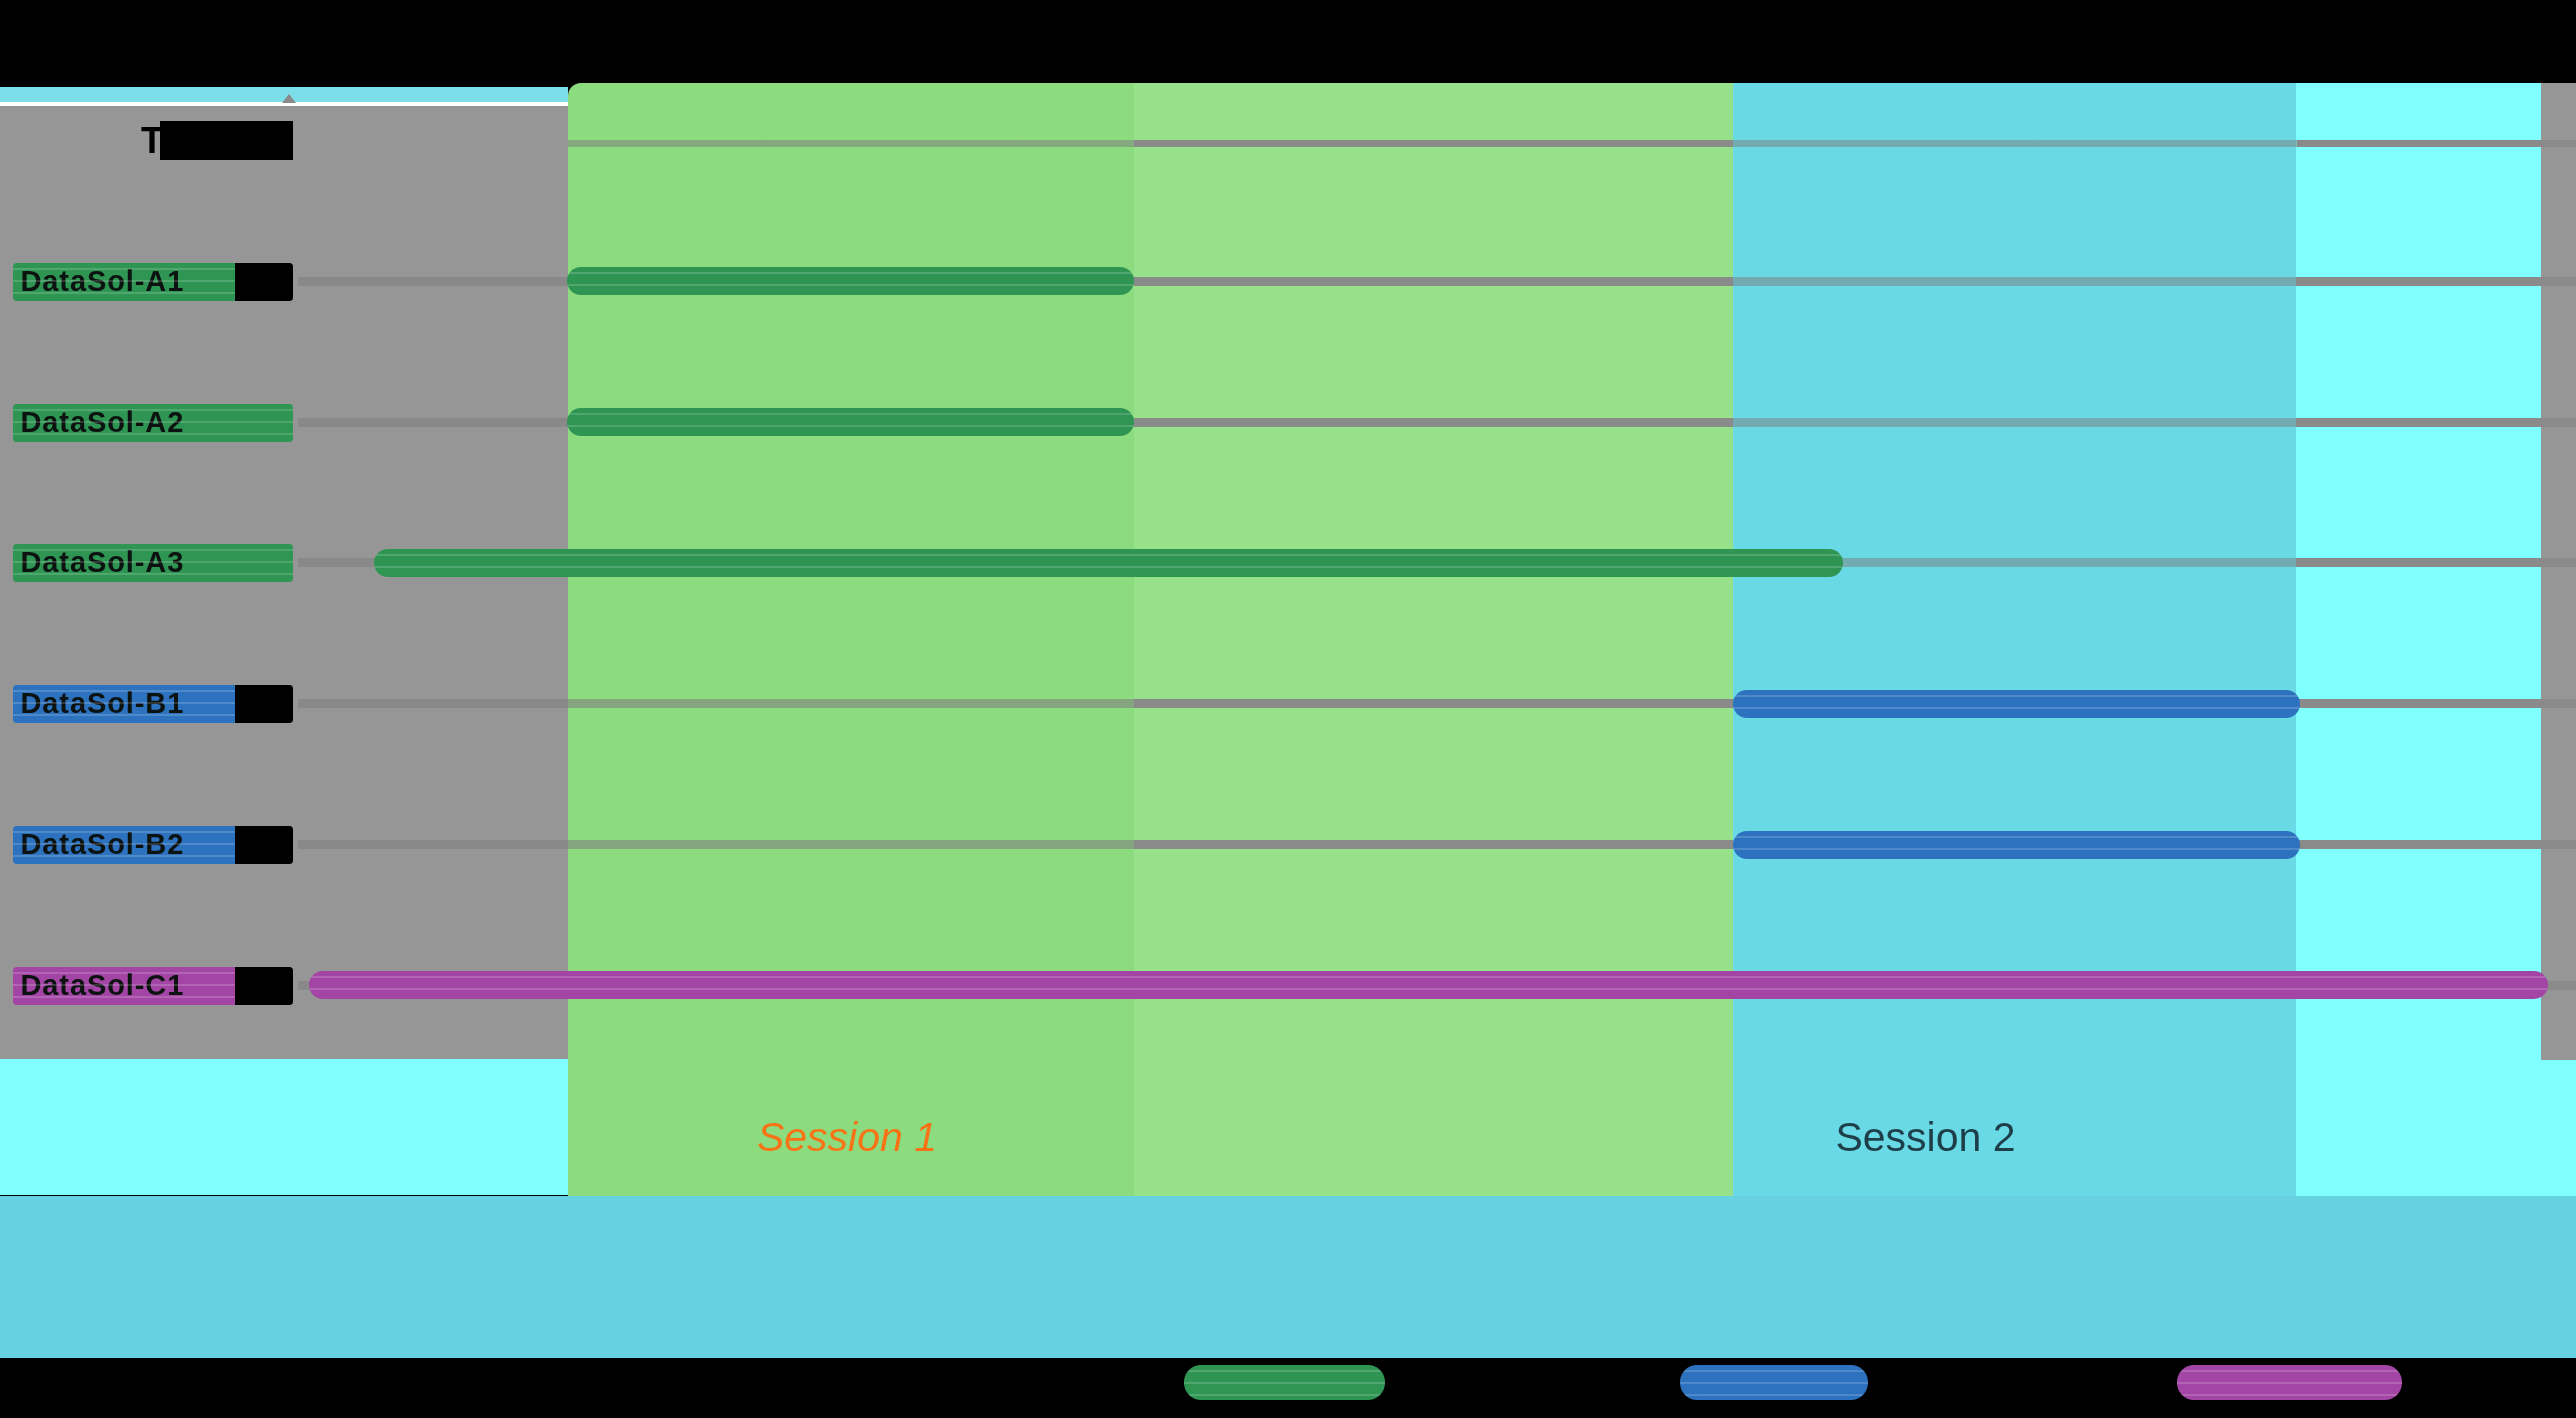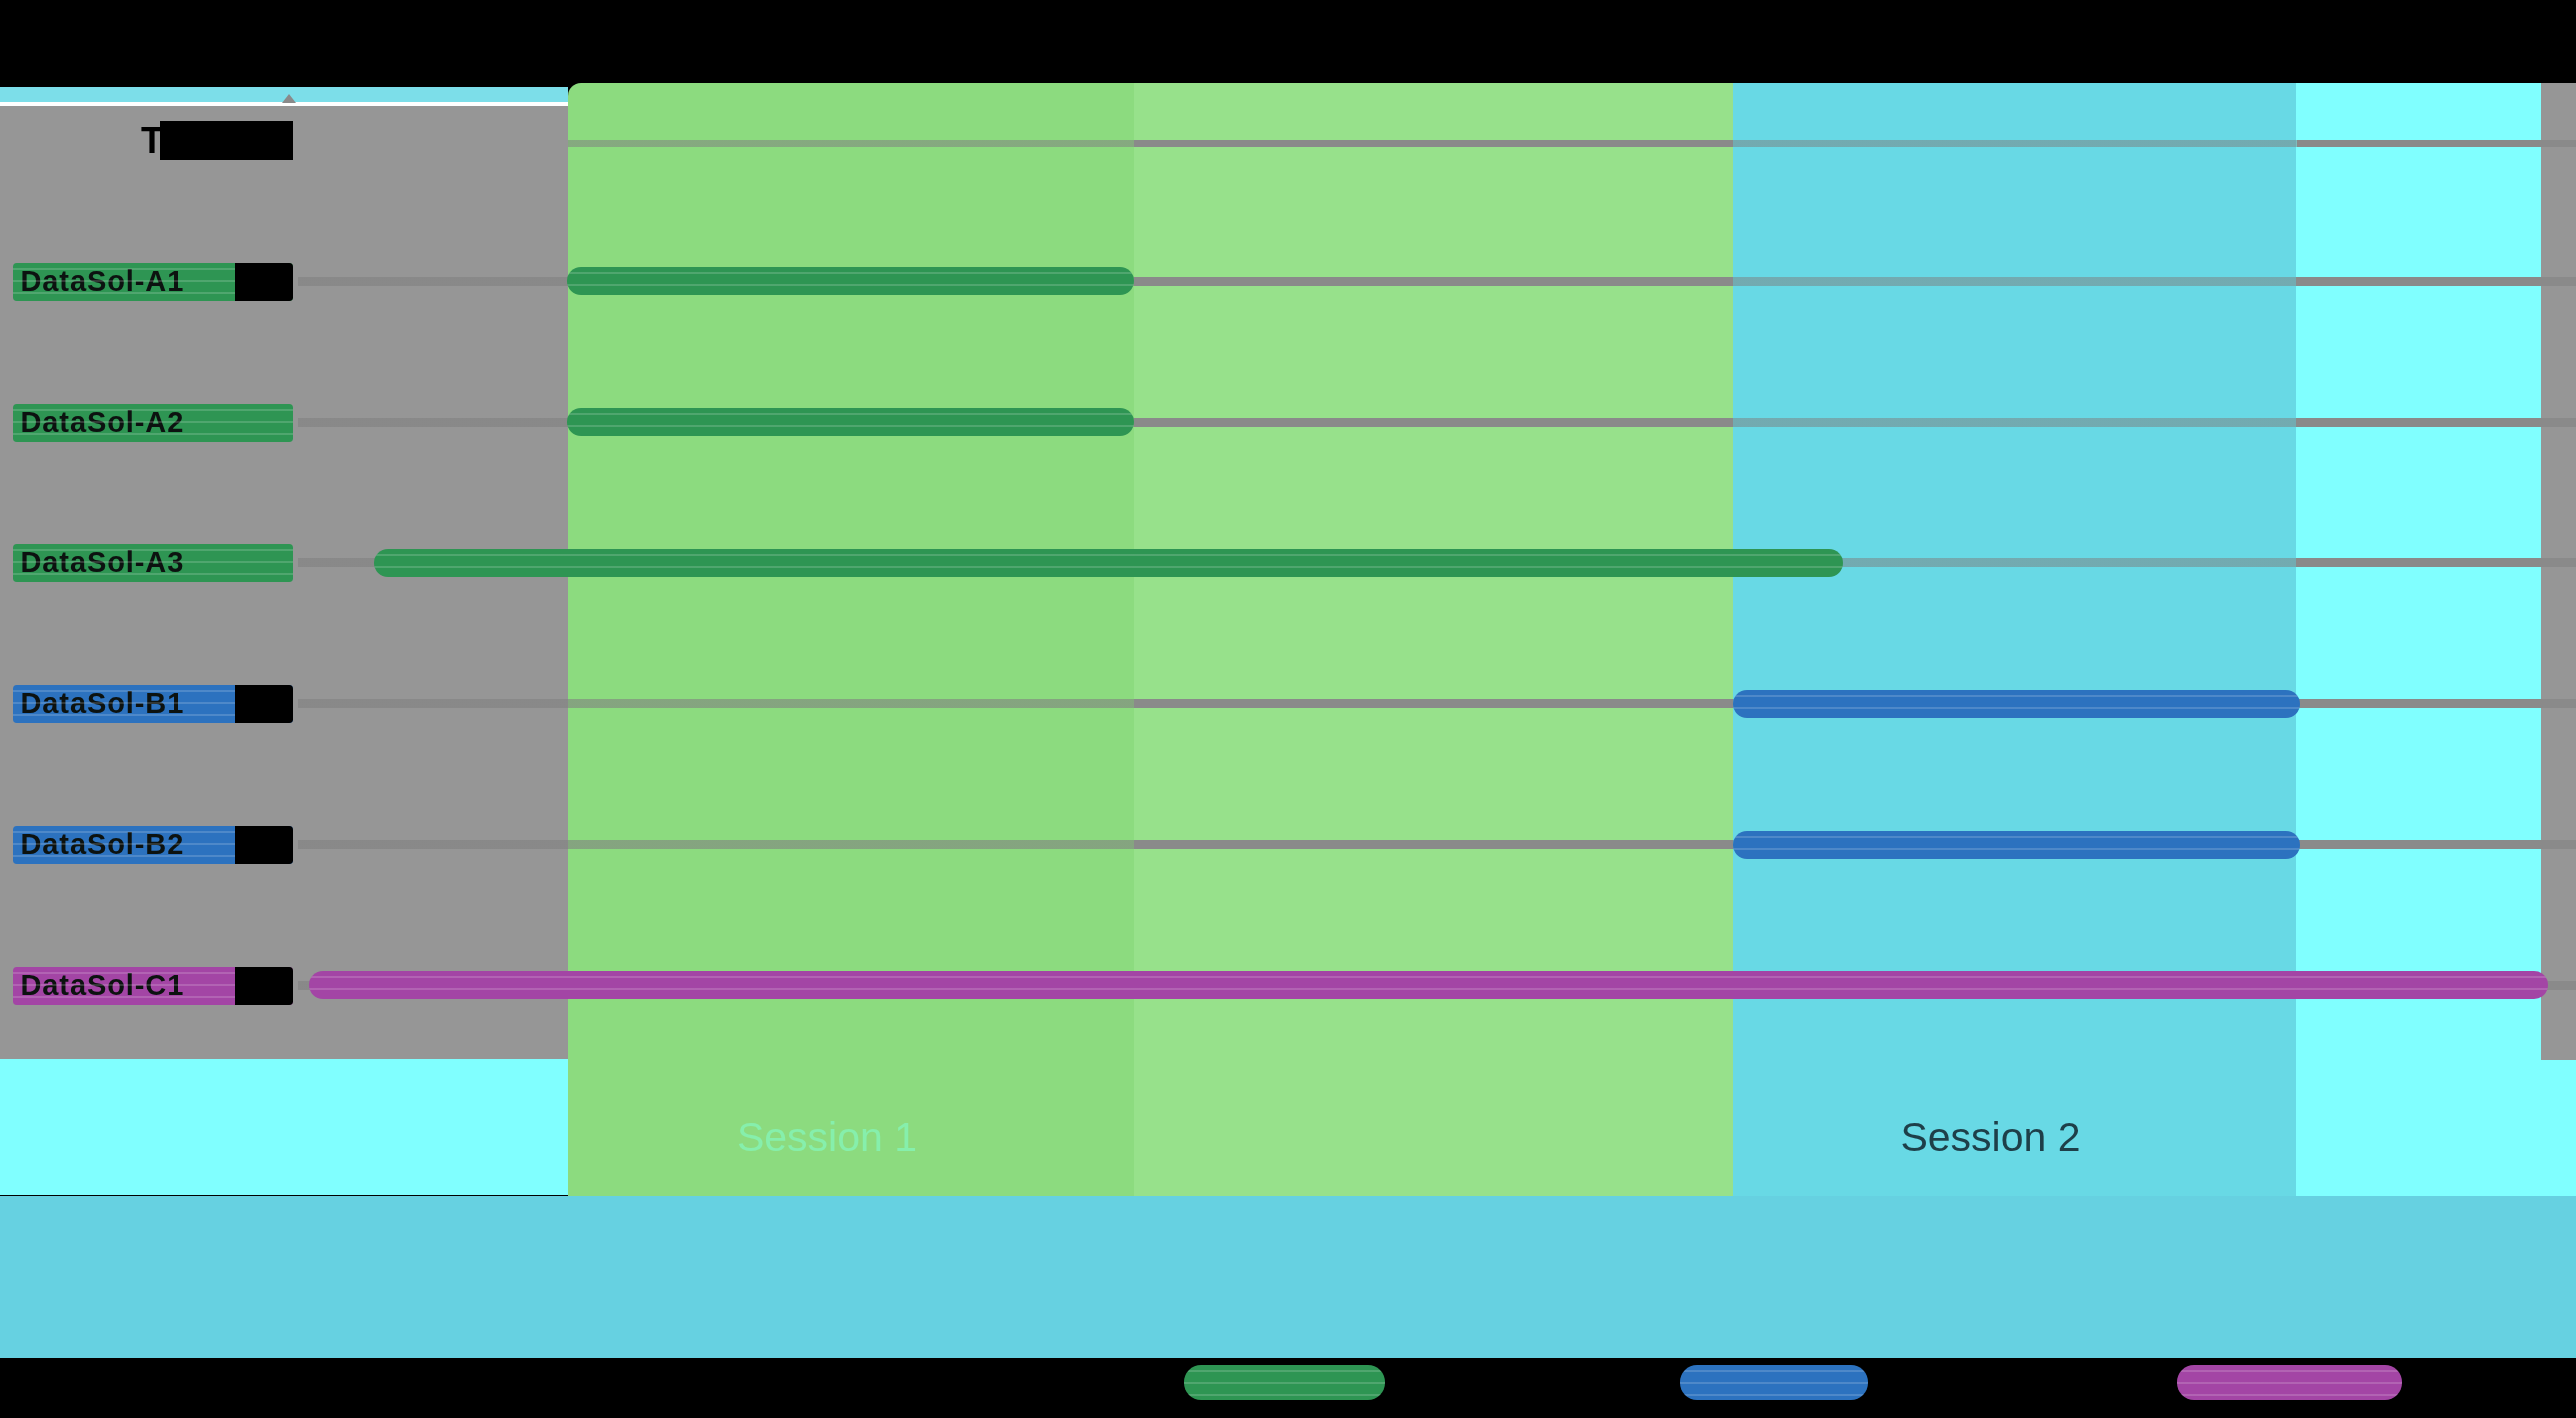--- a/index.html
+++ b/index.html
@@ -80,24 +80,24 @@
         <div class="redact"></div>
       </div>
       <div class="abs" style="left: 298px; top: 981px; width: 2278px; height: 9.4px; z-index: 2; background: linear-gradient(90deg, rgba(128, 128, 128, 0.6) 0px, rgba(128, 128, 128, 0.6) 36.7%, rgb(138, 138, 138) 36.7%, rgb(138, 138, 138) 63%, rgba(125, 125, 125, 0.5) 63%, rgba(125, 125, 125, 0.5) 87.7%, rgb(138, 138, 138) 87.7%, rgb(138, 138, 138) 100%);"></div>
       <div class="abs bar glitch" style="left: 309px; top: 971px; width: 2239px; background: rgb(163, 69, 165);"></div>
       <div class="abs chip glitch" style="left: 13px; top: 967px; width: 280px; background: rgb(163, 69, 165);">
         <span>DataSol-C1</span>
         <div class="redact"></div>
       </div>
     </div>
 
-  <div class="abs session-label" style="left:544px;width:566px;color:#86efac;">
+  <div class="abs session-label" style="left:564px;width:566px;color:#f97316;font-style:italic;">
     <span>Session 1</span>
   </div>
-  <div class="abs session-label" style="left:1733px;width:515px;color:#1E3F49;">
+  <div class="abs session-label" style="left:1668px;width:515px;color:#1E3F49;">
     <span>Session 2</span>
   </div>
 
   <div class="abs" style="left:0;top:1196px;width:2576px;height:162px;background:#66D1E1;z-index:1;"></div>
 
   <div class="abs" style="left:0;top:1358px;width:2576px;height:61px;background:#000;z-index:1;"></div>
   <div id="legend">
       <div class="abs legend-pill glitch" style="left: 1184px; width: 201px; background: rgb(46, 149, 83);"></div>
       <div class="abs legend-pill glitch" style="left: 1680px; width: 188px; background: rgb(44, 114, 191);"></div>
       <div class="abs legend-pill glitch" style="left: 2177px; width: 225px; background: rgb(163, 69, 165);"></div>

